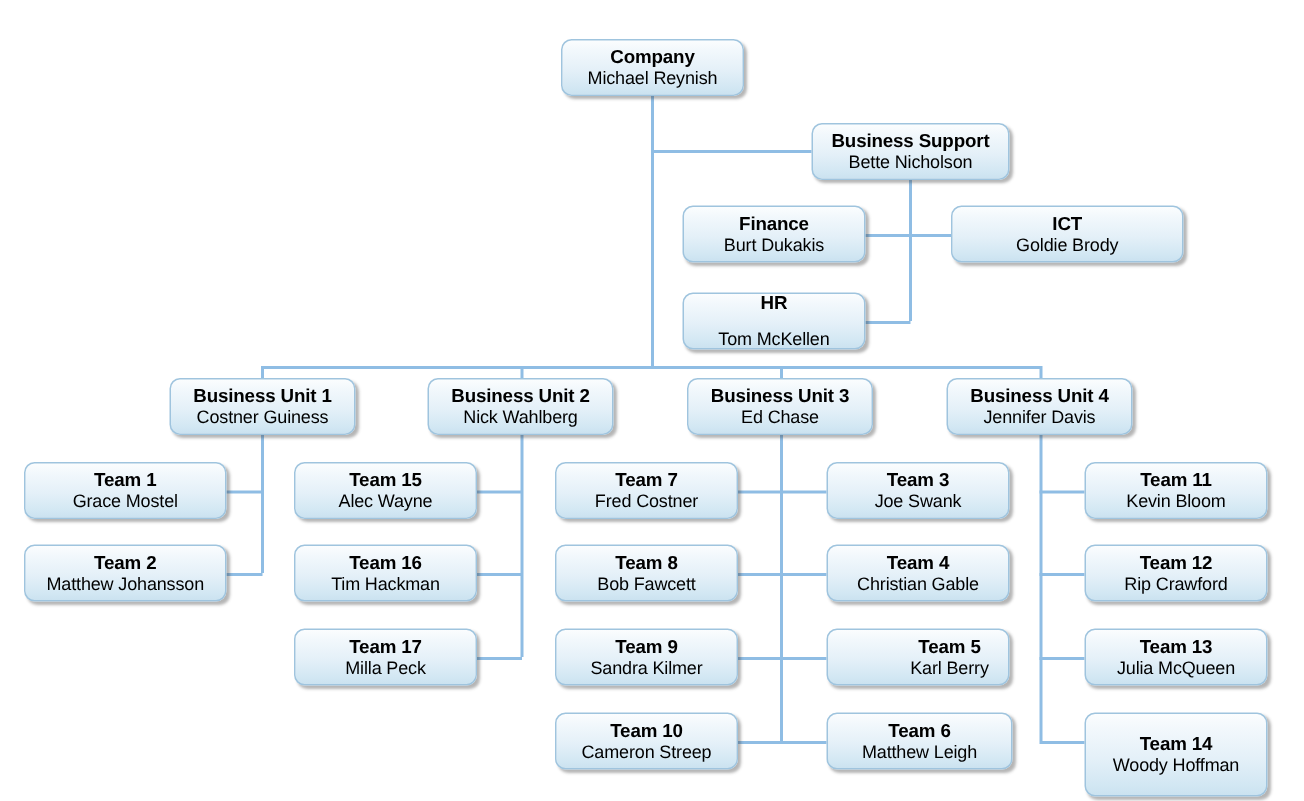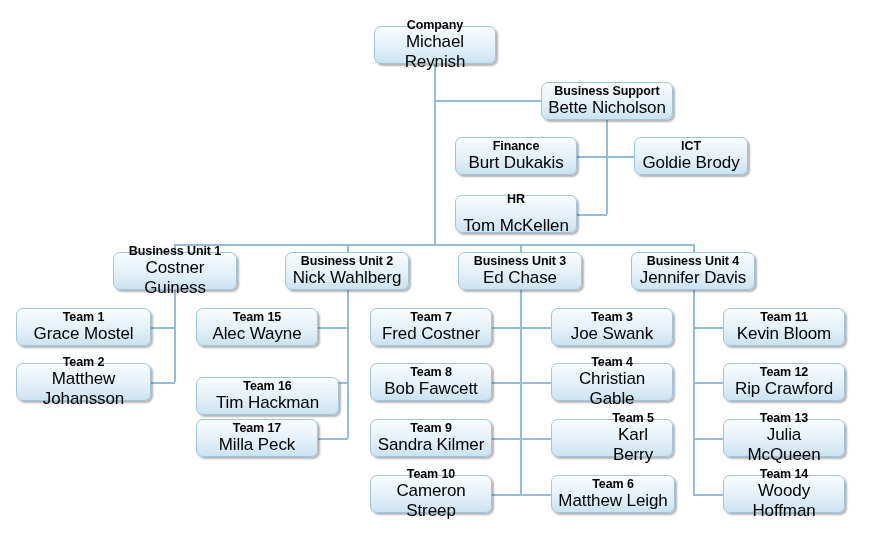--- a/index.html
+++ b/index.html
@@ -45,21 +45,21 @@
     line-height: 1.18;
     color: #000000;
     padding: 0 4px;
   }
   .node .title {
     font-size: 12.5px;
     font-weight: bold;
     letter-spacing: -0.1px;
   }
   .node .person {
-    font-size: 17px;
+    font-size: 12px;
     font-weight: normal;
     letter-spacing: -0.1px;
   }
 </style>
 </head>
 <body>
 
 <div id="chart">
   <div id="lines-layer">
       <div class="line v" style="left: 434px; top: 64px; height: 181px;"></div>
@@ -100,21 +100,21 @@
         <div class="person">Michael Reynish</div>
       </div>
       <div class="node" style="left: 541px; top: 82px; width: 132px; height: 38px;">
         <div class="title">Business Support</div>
         <div class="person">Bette Nicholson</div>
       </div>
       <div class="node" style="left: 455px; top: 137px; width: 122px; height: 38px;">
         <div class="title">Finance</div>
         <div class="person">Burt Dukakis</div>
       </div>
-      <div class="node" style="left: 634px; top: 137px; width: 114px; height: 38px;">
+      <div class="node" style="left: 634px; top: 137px; width: 155px; height: 38px;">
         <div class="title">ICT</div>
         <div class="person">Goldie Brody</div>
       </div>
       <div class="node" style="left: 455px; top: 195px; width: 122px; height: 38px; gap: 10px;">
         <div class="title">HR</div>
         <div class="person">Tom McKellen</div>
       </div>
       <div class="node" style="left: 113px; top: 252px; width: 124px; height: 38px;">
         <div class="title">Business Unit 1</div>
         <div class="person">Costner Guiness</div>
@@ -136,21 +136,21 @@
         <div class="person">Grace Mostel</div>
       </div>
       <div class="node" style="left: 16px; top: 363px; width: 135px; height: 38px;">
         <div class="title">Team 2</div>
         <div class="person">Matthew Johansson</div>
       </div>
       <div class="node" style="left: 196px; top: 308px; width: 122px; height: 38px; align-items: center;">
         <div class="title">Team 15</div>
         <div class="person">Alec Wayne</div>
       </div>
-      <div class="node" style="left: 196px; top: 363px; width: 143px; height: 38px; margin-top: 14px;">
+      <div class="node" style="left: 196px; top: 363px; width: 122px; height: 38px;">
         <div class="title">Team 16</div>
         <div class="person">Tim Hackman</div>
       </div>
       <div class="node" style="left: 196px; top: 419px; width: 122px; height: 38px;">
         <div class="title">Team 17</div>
         <div class="person">Milla Peck</div>
       </div>
       <div class="node" style="left: 370px; top: 308px; width: 122px; height: 38px;">
         <div class="title">Team 7</div>
         <div class="person">Fred Costner</div>
@@ -188,18 +188,18 @@
         <div class="person">Kevin Bloom</div>
       </div>
       <div class="node" style="left: 723px; top: 363px; width: 122px; height: 38px;">
         <div class="title">Team 12</div>
         <div class="person">Rip Crawford</div>
       </div>
       <div class="node" style="left: 723px; top: 419px; width: 122px; height: 38px;">
         <div class="title">Team 13</div>
         <div class="person">Julia McQueen</div>
       </div>
-      <div class="node" style="left: 723px; top: 475px; width: 122px; height: 38px;">
+      <div class="node" style="left: 723px; top: 475px; width: 122px; height: 56px;">
         <div class="title">Team 14</div>
         <div class="person">Woody Hoffman</div>
       </div>
     </div>
 </div>
 
 </body></html>

